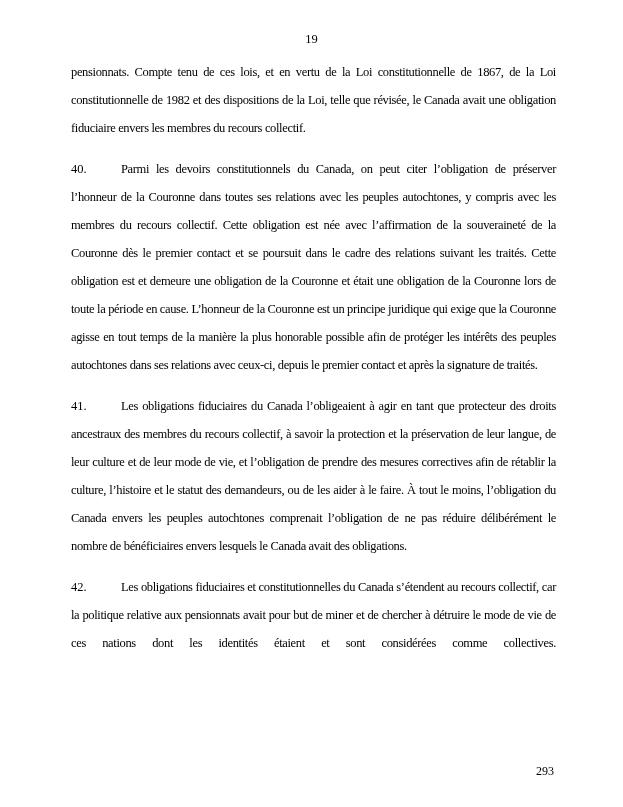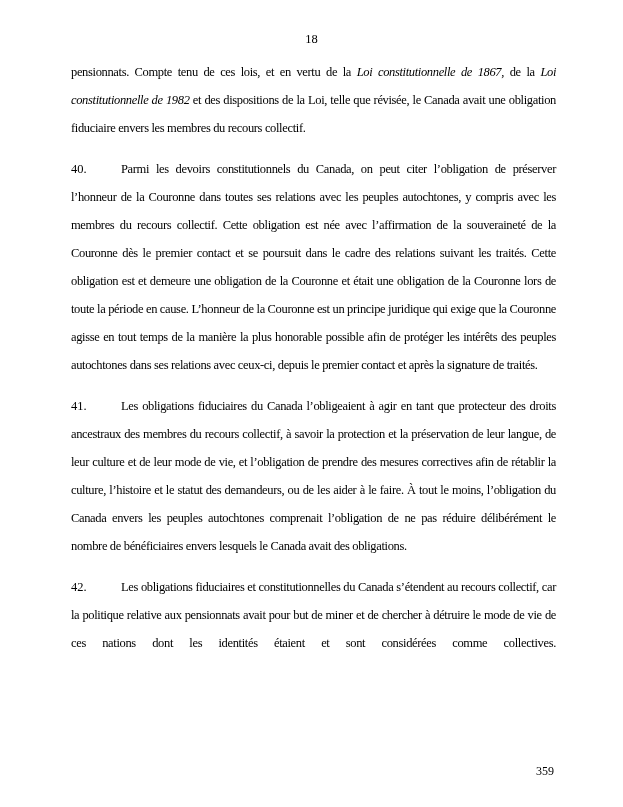--- a/index.html
+++ b/index.html
@@ -42,38 +42,37 @@
   }
   .para:last-child {
     text-align-last: justify;
   }
   .para-num {
     display: inline-block;
     width: 50px;
     letter-spacing: 0;
   }
   .seg-italic {
-    font-style: italic;
   }
   .page-footer {
     position: absolute;
     top: 764px;
     right: 69px;
     font-size: 12px;
     letter-spacing: 0;
   }
 </style>
 </head>
 <body>
 
 <div class="page">
-  <div class="page-header">18</div>
+  <div class="page-header">19</div>
 
   <div class="doc-body">
 
   <div class="para"><span class="seg-roman">pensionnats.  Compte tenu de ces lois, et en vertu de la </span><span class="seg-italic">Loi constitutionnelle de 1867</span><span class="seg-roman">, de la </span><span class="seg-italic">Loi constitutionnelle de 1982</span><span class="seg-roman"> et des dispositions de la Loi, telle que révisée, le Canada avait une obligation fiduciaire envers les membres du recours collectif.</span></div>
       <div class="para"><span class="para-num">40.</span><span class="seg-roman">Parmi les devoirs constitutionnels du Canada, on peut citer l’obligation de préserver l’honneur de la Couronne dans toutes ses relations avec les peuples autochtones, y compris avec les membres du recours collectif.  Cette obligation est née avec l’affirmation de la souveraineté de la Couronne dès le premier contact et se poursuit dans le cadre des relations suivant les traités. Cette obligation est et demeure une obligation de la Couronne et était une obligation de la Couronne lors de toute la période en cause.  L’honneur de la Couronne est un principe juridique qui exige que la Couronne agisse en tout temps de la manière la plus honorable possible afin de protéger les intérêts des peuples autochtones dans ses relations avec ceux-ci, depuis le premier contact et après la signature de traités.</span></div>
       <div class="para"><span class="para-num">41.</span><span class="seg-roman">Les obligations fiduciaires du Canada l’obligeaient à agir en tant que protecteur des droits ancestraux des membres du recours collectif, à savoir la protection et la préservation de leur langue, de leur culture et de leur mode de vie, et l’obligation de prendre des mesures correctives afin de rétablir la culture, l’histoire et le statut des demandeurs, ou de les aider à le faire.  À tout le moins, l’obligation du Canada envers les peuples autochtones comprenait l’obligation de ne pas réduire délibérément le nombre de bénéficiaires envers lesquels le Canada avait des obligations.</span></div>
       <div class="para"><span class="para-num">42.</span><span class="seg-roman">Les obligations fiduciaires et constitutionnelles du Canada s’étendent au recours collectif, car la politique relative aux pensionnats avait pour but de miner et de chercher à détruire le mode de vie de ces nations dont les identités étaient et sont considérées comme collectives.</span></div>
     </div>
 
-  <div class="page-footer">359</div>
+  <div class="page-footer">293</div>
 </div>
 
 </body></html>

